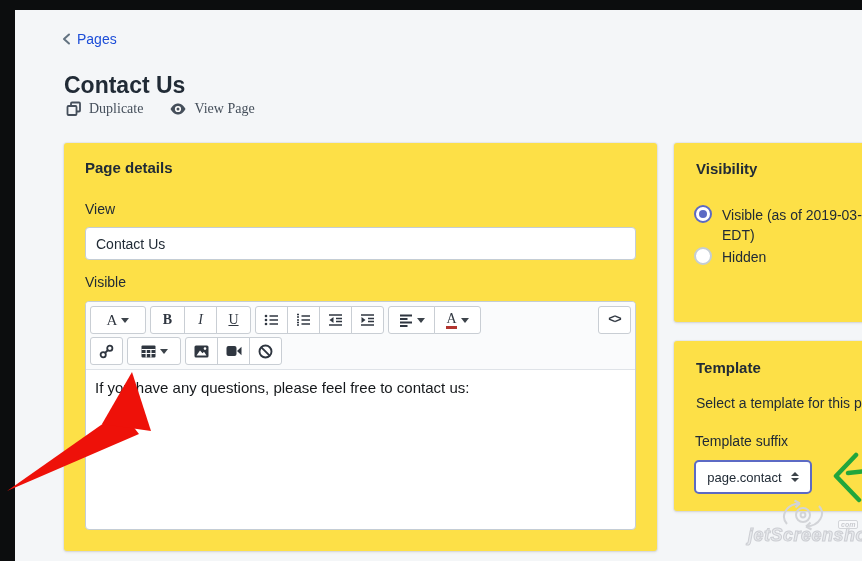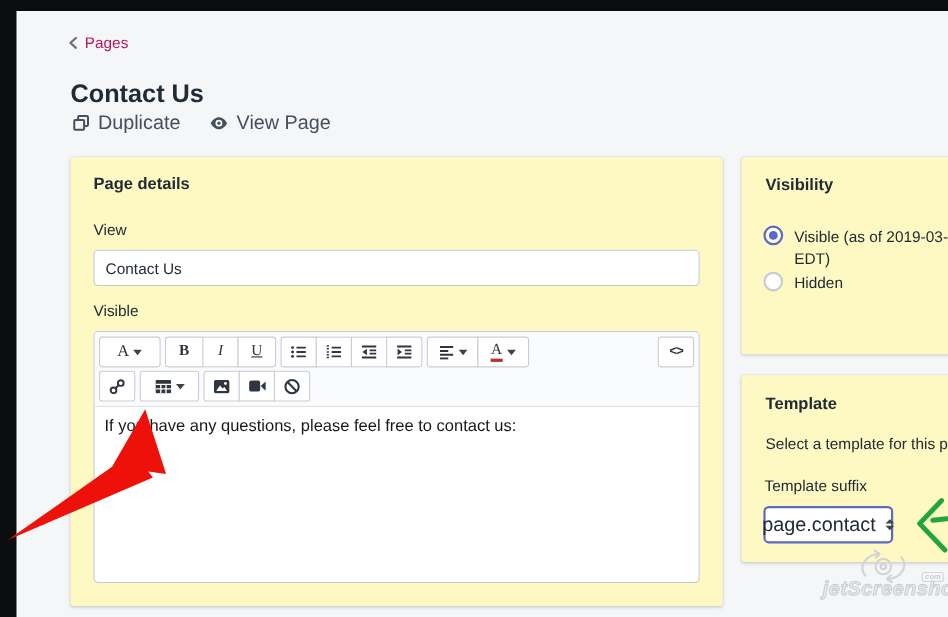--- a/index.html
+++ b/index.html
@@ -8,27 +8,27 @@
     width:862px; height:561px; position:relative; overflow:hidden;
     background:#f4f6f8;
     font-family:"Liberation Sans", sans-serif;
     color:#212b36;
   }
   .frame-top { position:absolute; left:0; top:0; width:862px; height:10px; background:#0c0d0e; z-index:40; }
   .frame-left { position:absolute; left:0; top:0; width:15px; height:561px; background:#0c0d0e; z-index:40; }
 
   
   .breadcrumb { position:absolute; left:62px; top:31px; display:flex; align-items:center; gap:6px;
-    color:#be185d; font-size:14px; cursor:pointer; }
+    color:#1d4ed8; font-size:14px; cursor:pointer; }
   .page-title { position:absolute; left:64px; top:57px; font-size:23px; font-weight:700; color:#212b36; }
   .actions { position:absolute; left:66px; top:101px; display:flex; gap:26px; }
-  .action { display:flex; align-items:center; gap:7px; font-size:18px; color:#454f5b; cursor:pointer; }
-
-  
-  .card { position:absolute; background:#fef9c3; border-radius:3px;
+  .action { display:flex; align-items:center; gap:7px; font-size:14px; color:#454f5b; cursor:pointer;font-family:Liberation Serif, serif; }
+
+  
+  .card { position:absolute; background:#fde047; border-radius:3px;
     box-shadow:0 0 0 1px rgba(63,63,68,.05), 0 1px 3px 0 rgba(63,63,68,.15); }
   .card-main { left:64px; top:143px; width:593px; height:408px; }
   .card-visibility { left:674px; top:143px; width:250px; height:179px; }
   .card-template { left:674px; top:341px; width:250px; height:170px; }
   .card h2 { margin:0; font-size:15px; font-weight:700; color:#212b36; }
 
   .lbl { position:absolute; font-size:14px; color:#212b36; }
 
   .text-input { position:absolute; left:21px; top:84px; width:551px; height:33px;
     border:1px solid #c4cdd5; border-radius:4px; background:#fff; font:14px "Liberation Sans",sans-serif;
@@ -67,21 +67,21 @@
   .radio { width:18px; height:18px; border-radius:50%; background:#fff; border:2px solid #c4cdd5; flex:0 0 18px; position:relative; }
   .radio.sel { border-color:#5c6ac4; }
   .radio.sel::after { content:""; position:absolute; left:3px; top:3px; width:8px; height:8px; border-radius:50%; background:#5c6ac4; }
   .radio-lbl { font-size:14px; color:#212b36; line-height:20px; }
   .link { position:absolute; font-size:14px; color:#007ace; cursor:pointer; }
 
   
   .tpl-desc { position:absolute; left:22px; top:54px; font-size:14px; color:#212b36; white-space:nowrap; }
   .select { position:absolute; left:20px; top:119px; width:118px; height:34px; background:#fff;
     border:2px solid #5c6ac4; border-radius:5px; display:flex; align-items:center; justify-content:center;
-    gap:9px; font-size:18px; color:#212b36; cursor:pointer; }
+    gap:9px; font-size:13px; color:#212b36; cursor:pointer; }
 
   
   .overlay { position:absolute; left:0; top:0; width:862px; height:561px; z-index:50; pointer-events:none; }
   .watermark { position:absolute; left:746px; top:498px; width:116px; height:58px; z-index:30; }
   .wm-text { position:absolute; left:2px; top:27px; font-size:18px; font-style:italic; font-weight:700;
     letter-spacing:.5px; color:rgba(222,224,228,.55); -webkit-text-stroke:1px #ccced3; white-space:nowrap; }
   .wm-com { position:absolute; left:92px; top:22px; font-size:7px; font-style:italic; font-weight:700;
     color:#c9cbd0; border:1px solid #d3d5d9; border-radius:2px; padding:0 2px; background:rgba(255,255,255,.4); }
   svg { display:block; }
 </style>

